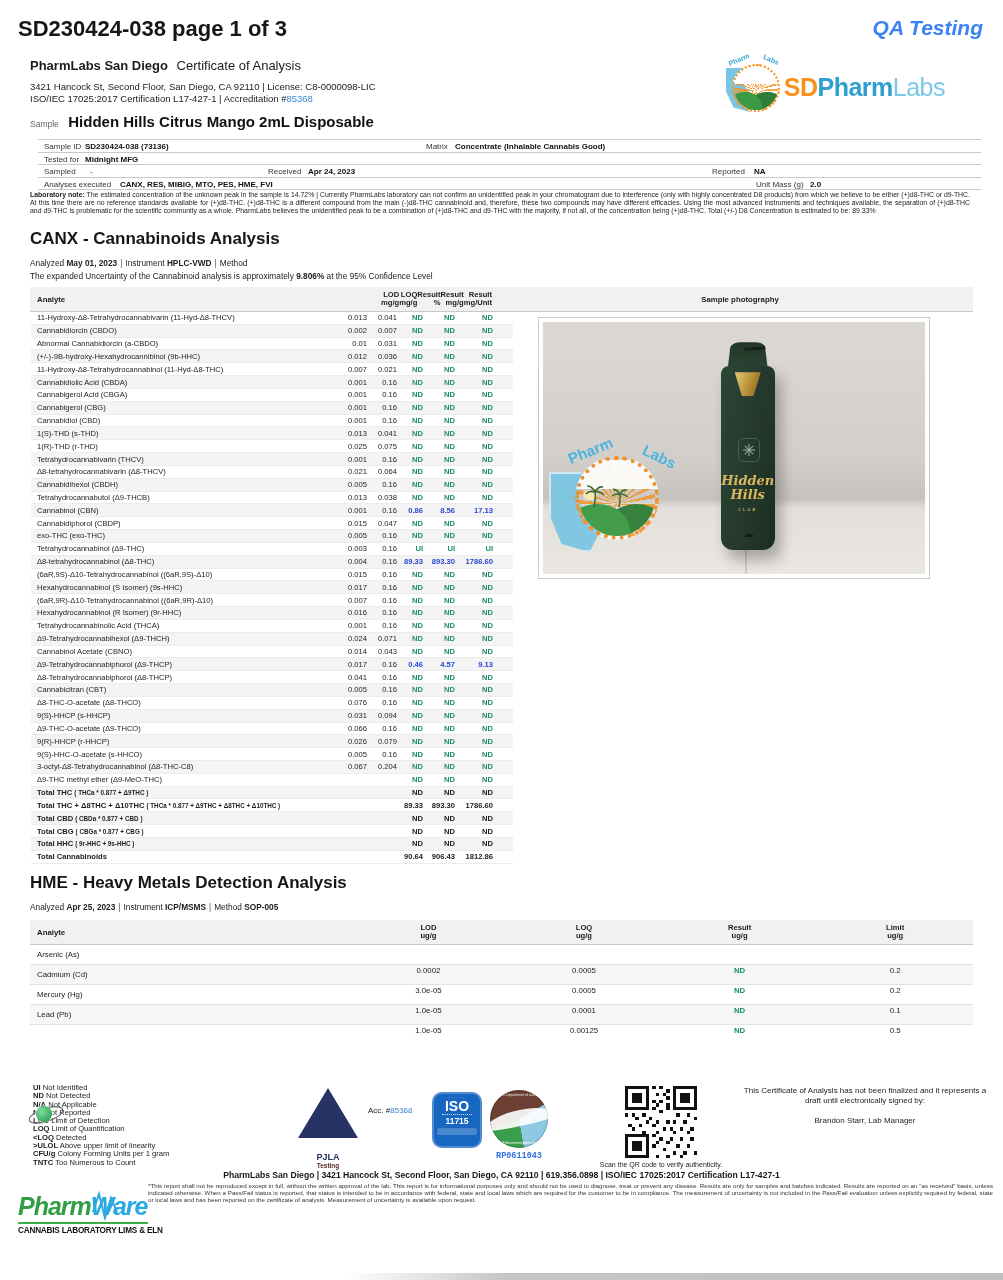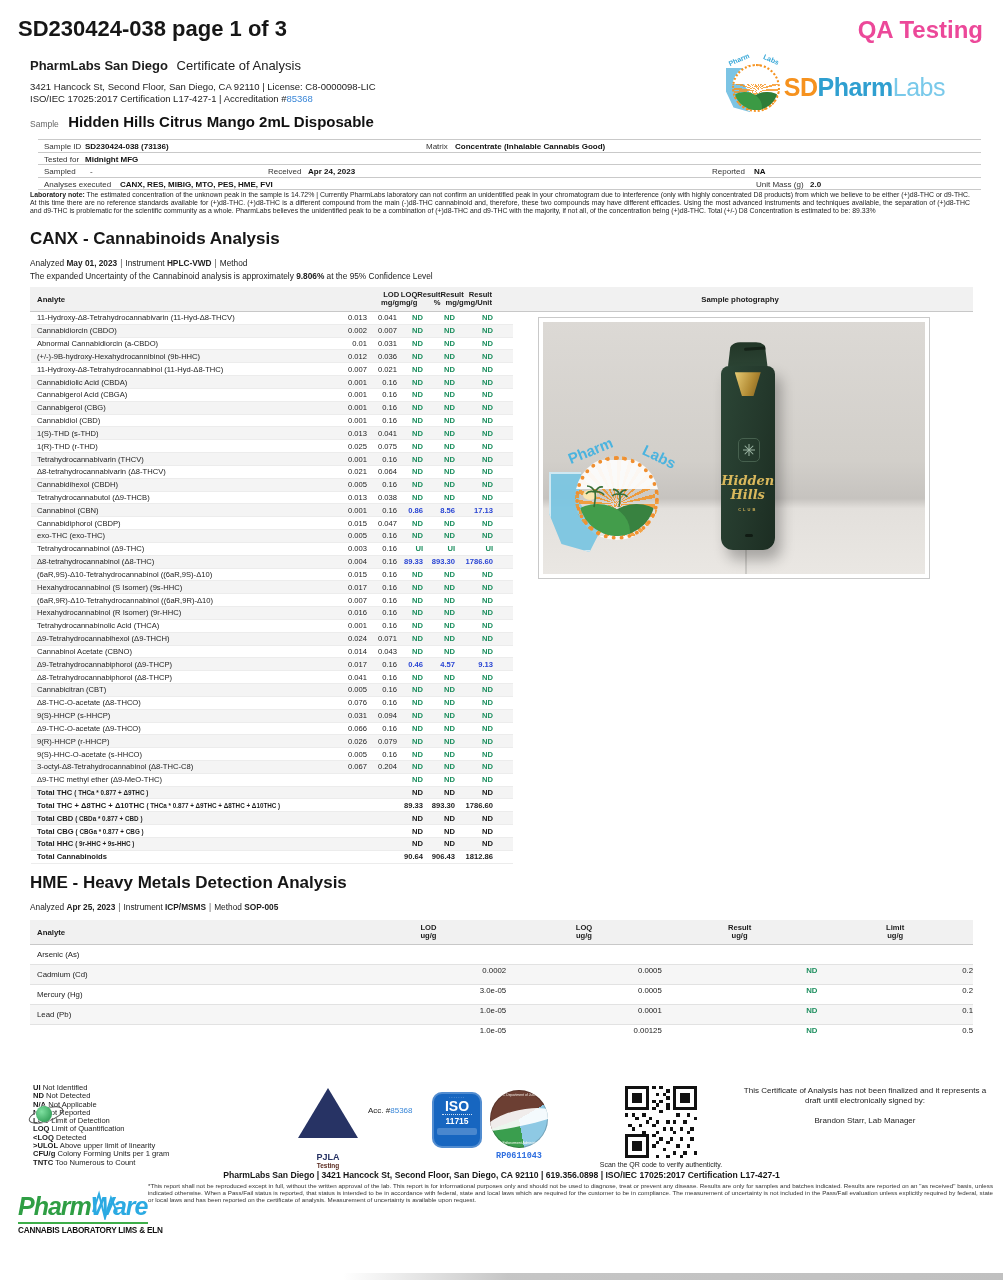--- a/index.html
+++ b/index.html
@@ -1,21 +1,21 @@
 <!DOCTYPE html>
 <html><head>
 <meta charset="utf-8">
 <style>
   html,body{margin:0;padding:0;background:#fff;}
   body{font-family:"Liberation Sans",sans-serif;color:#1c1c1c;}
   .page{position:relative;width:1003px;height:1280px;background:#fff;overflow:hidden;}
   
   .doc-head{position:absolute;top:16px;left:18px;right:20px;display:flex;justify-content:space-between;align-items:flex-start;}
   .doc-title{font-size:22px;font-weight:700;color:#161616;}
-  .qa-label{font-size:24px;font-weight:600;color:#ec4899;}
+  .qa-label{font-size:21px;font-weight:600;color:#3b82f6;font-style:italic;}
   .lab-block{position:absolute;top:58px;left:30px;}
   .lab-name-line{font-size:13px;}
   .lab-name{font-weight:700;}
   .coa{font-weight:400;margin-left:5px;}
   .addr{font-size:9.5px;margin-top:8px;line-height:12px;color:#222;}
   .link-blue{color:#3a87d8;}
   
   .brand-logo{position:absolute;top:58px;right:58px;display:flex;align-items:center;}
   .blogo-mark{position:relative;width:54px;height:58px;margin-right:4px;}
   .blogo-ca{position:absolute;left:0;top:10px;width:30px;height:44px;background:#7cc4e4;clip-path:polygon(0 0,66% 0,62% 40%,100% 74%,80% 100%,26% 90%,0 52%);}
@@ -99,21 +99,21 @@
   .wm-pharm{top:-2px;left:18px;transform:rotate(-22deg);}
   .wm-labs{top:4px;right:-8px;transform:rotate(26deg);}
   
   .hme{position:absolute;top:873px;left:30px;width:943px;}
   .hme-band{display:flex;align-items:center;height:24px;background:#f1f1f1;border-bottom:1px solid #c8c8c8;margin-top:8px;}
   .h-name{width:34%;text-align:left;padding-left:7px;box-sizing:border-box;font-size:7.8px;font-weight:700;}
   .h-c{width:16.5%;text-align:center;font-size:7.6px;font-weight:700;line-height:8px;}
   .hme-row{display:flex;align-items:center;height:19px;border-bottom:1px solid #e2e2e2;font-size:7.8px;}
   .hme-row:nth-child(even){background:#f6f6f6;}
   .m-name{width:34%;padding-left:7px;box-sizing:border-box;}
-  .m-c{width:16.5%;text-align:right;color:#222;margin-top:32px;}
+  .m-c{width:16.5%;text-align:center;color:#222;margin-top:32px;}
   .m-res{font-weight:700;color:#1d8f5f;}
   
   .legend{position:absolute;top:1084px;left:33px;font-size:7.6px;line-height:8.3px;color:#1c1c1c;}
   .legend b{font-weight:700;}
   
   .pjla{position:absolute;left:296px;top:1088px;width:64px;text-align:center;}
   .pjla-tri{position:relative;width:0;height:0;margin:0 auto;border-left:30px solid transparent;border-right:30px solid transparent;border-bottom:50px solid #273364;}
   .pjla-atom{position:absolute;left:36px;top:1106px;width:16px;height:16px;border-radius:50%;background:radial-gradient(circle at 35% 35%,#7fe0a0,#1f8f46);box-shadow:0 0 0 1px rgba(255,255,255,.6);}
   .pjla-orbit{position:absolute;left:28px;top:1108px;width:34px;height:12px;border:1px solid #555;border-radius:50%;transform:rotate(-18deg);}
   .pjla-name{font-size:9px;font-weight:700;color:#273364;margin-top:14px;}

